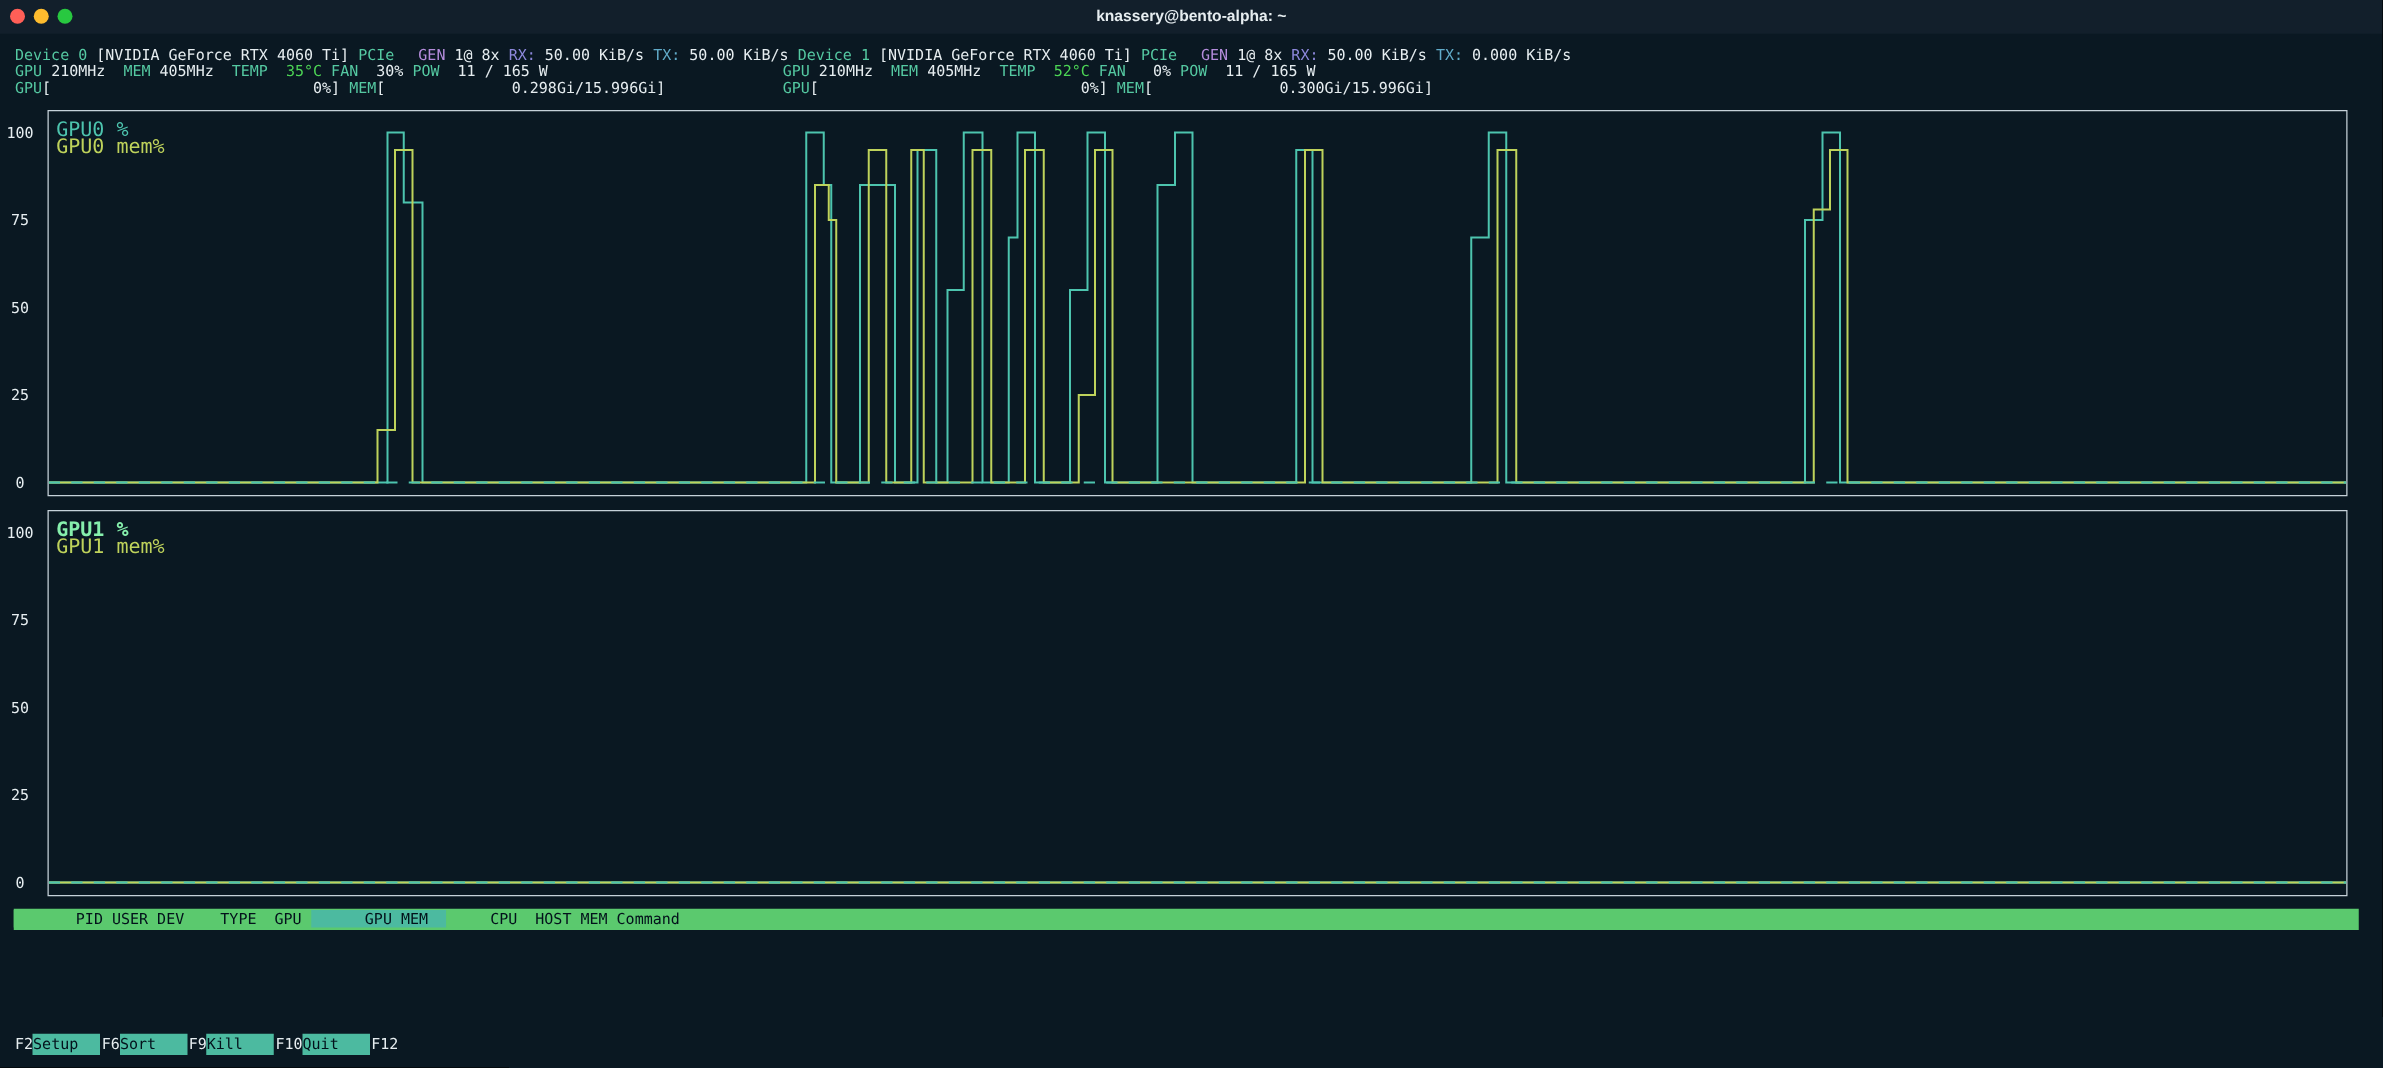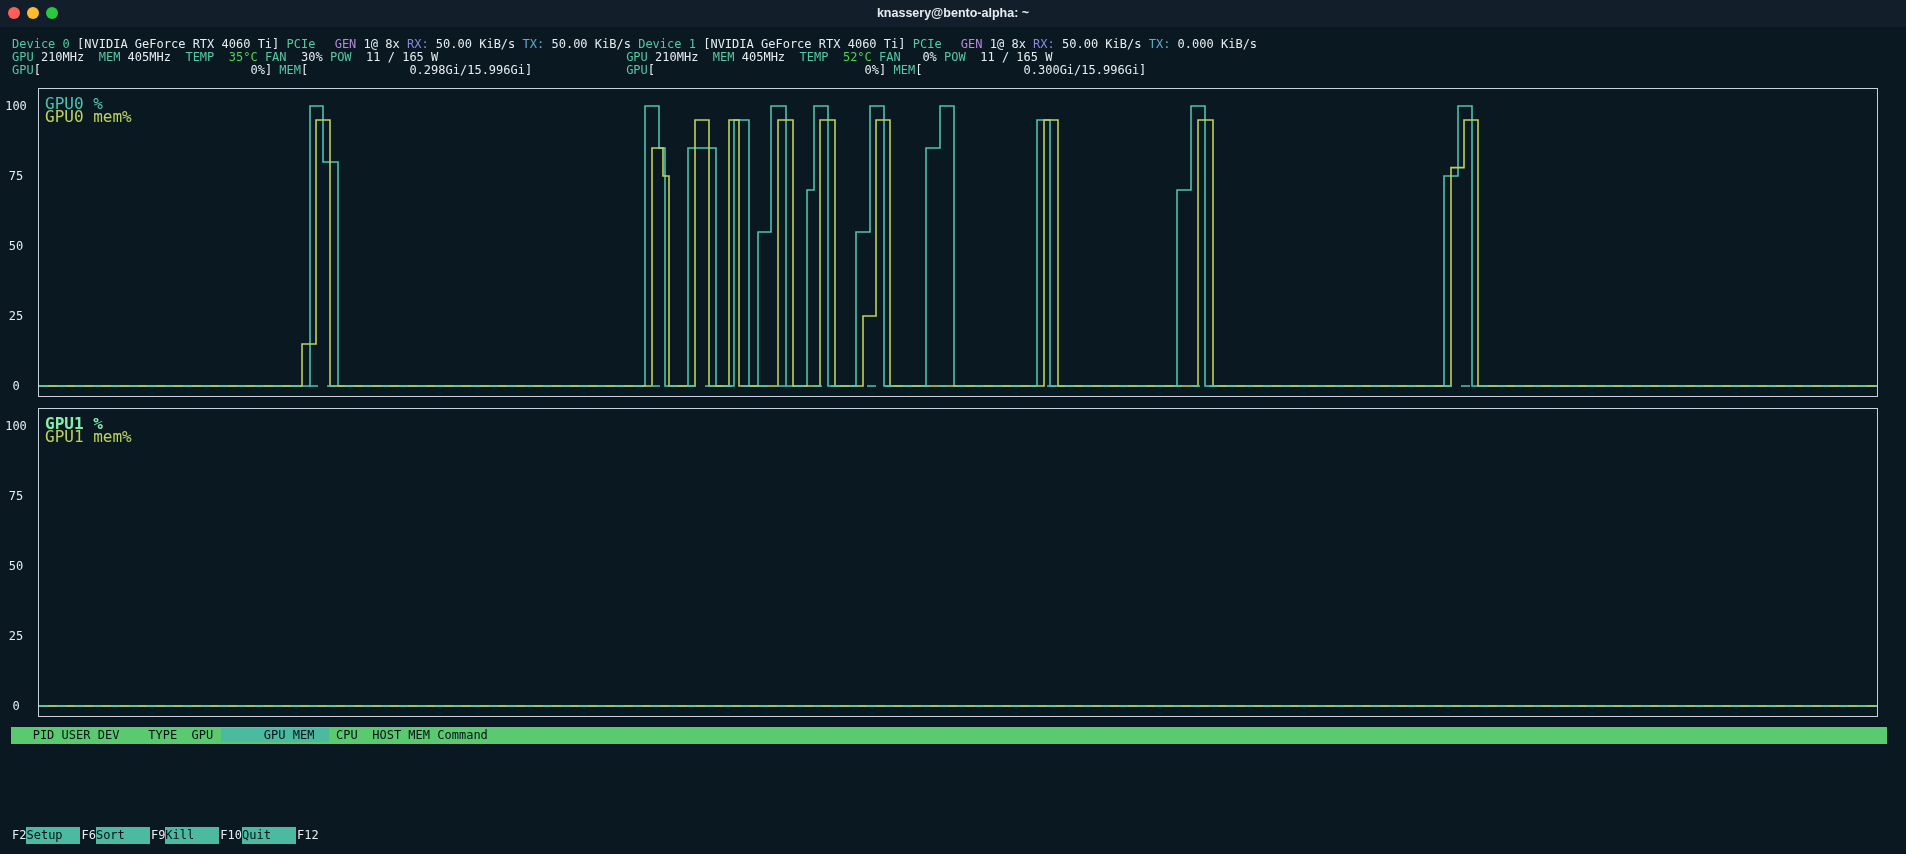--- a/index.html
+++ b/index.html
@@ -48,21 +48,21 @@
   .ticks { position:absolute; left:0; width:33px; height:309px; }
   .ticks1 { top:61px; }
   .ticks2 { top:381px; }
   .tick { position:absolute; right:1px; width:32px; text-align:center; height:13px; line-height:13px; }
   
   .table-header {
     position:absolute; left:11px; top:700px; width:1876px; height:17px;
     line-height:17px; white-space:pre; color:var(--ink,#03111b);
     background:var(--header_green);
   }
-  .bg-green { background:var(--header_green); color:var(--ink); }
+  .bg-green { background:var(--header_green); color:var(--ink);padding-left:28px; }
   .bg-teal  { background:var(--highlight_teal); color:var(--ink); }
   
   .fkey-bar {
     position:absolute; left:11px; top:800px; width:1876px; height:17px;
     line-height:17px; display:flex;
   }
   .fkey-key { color:var(--fg); white-space:pre; flex:0 0 auto; padding-left:1px; }
   .fkey-label {
     background:var(--bar_teal); color:var(--ink);
     white-space:pre; overflow:hidden; flex:0 0 54px;

